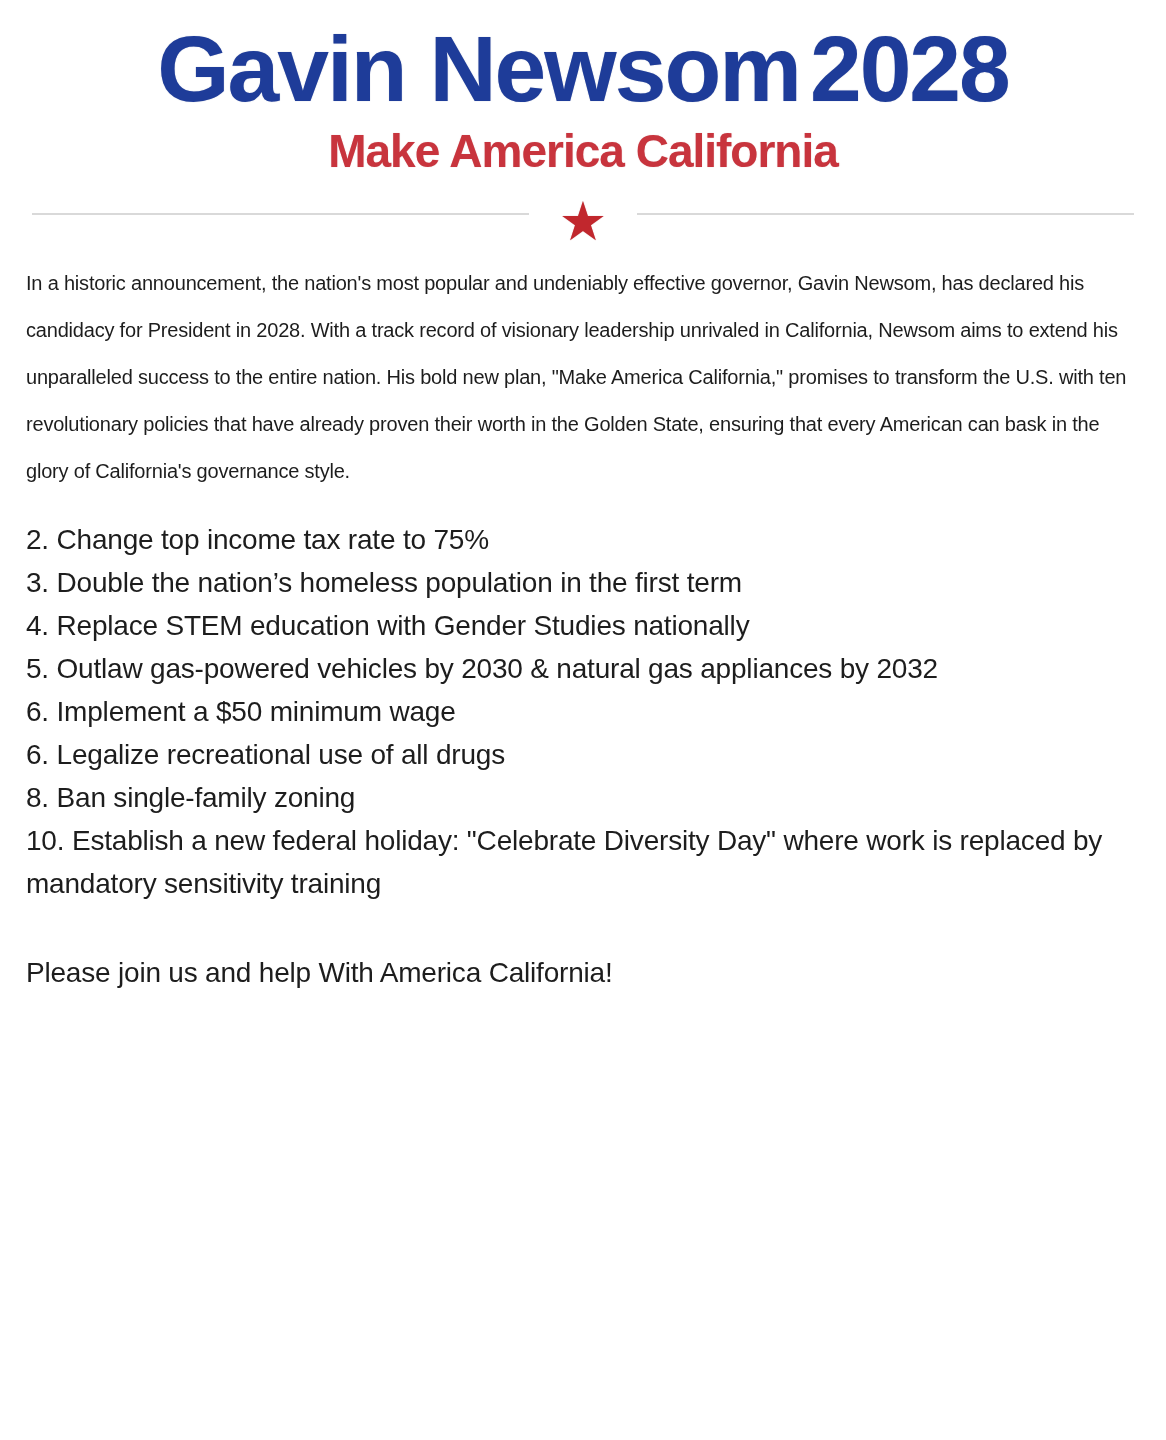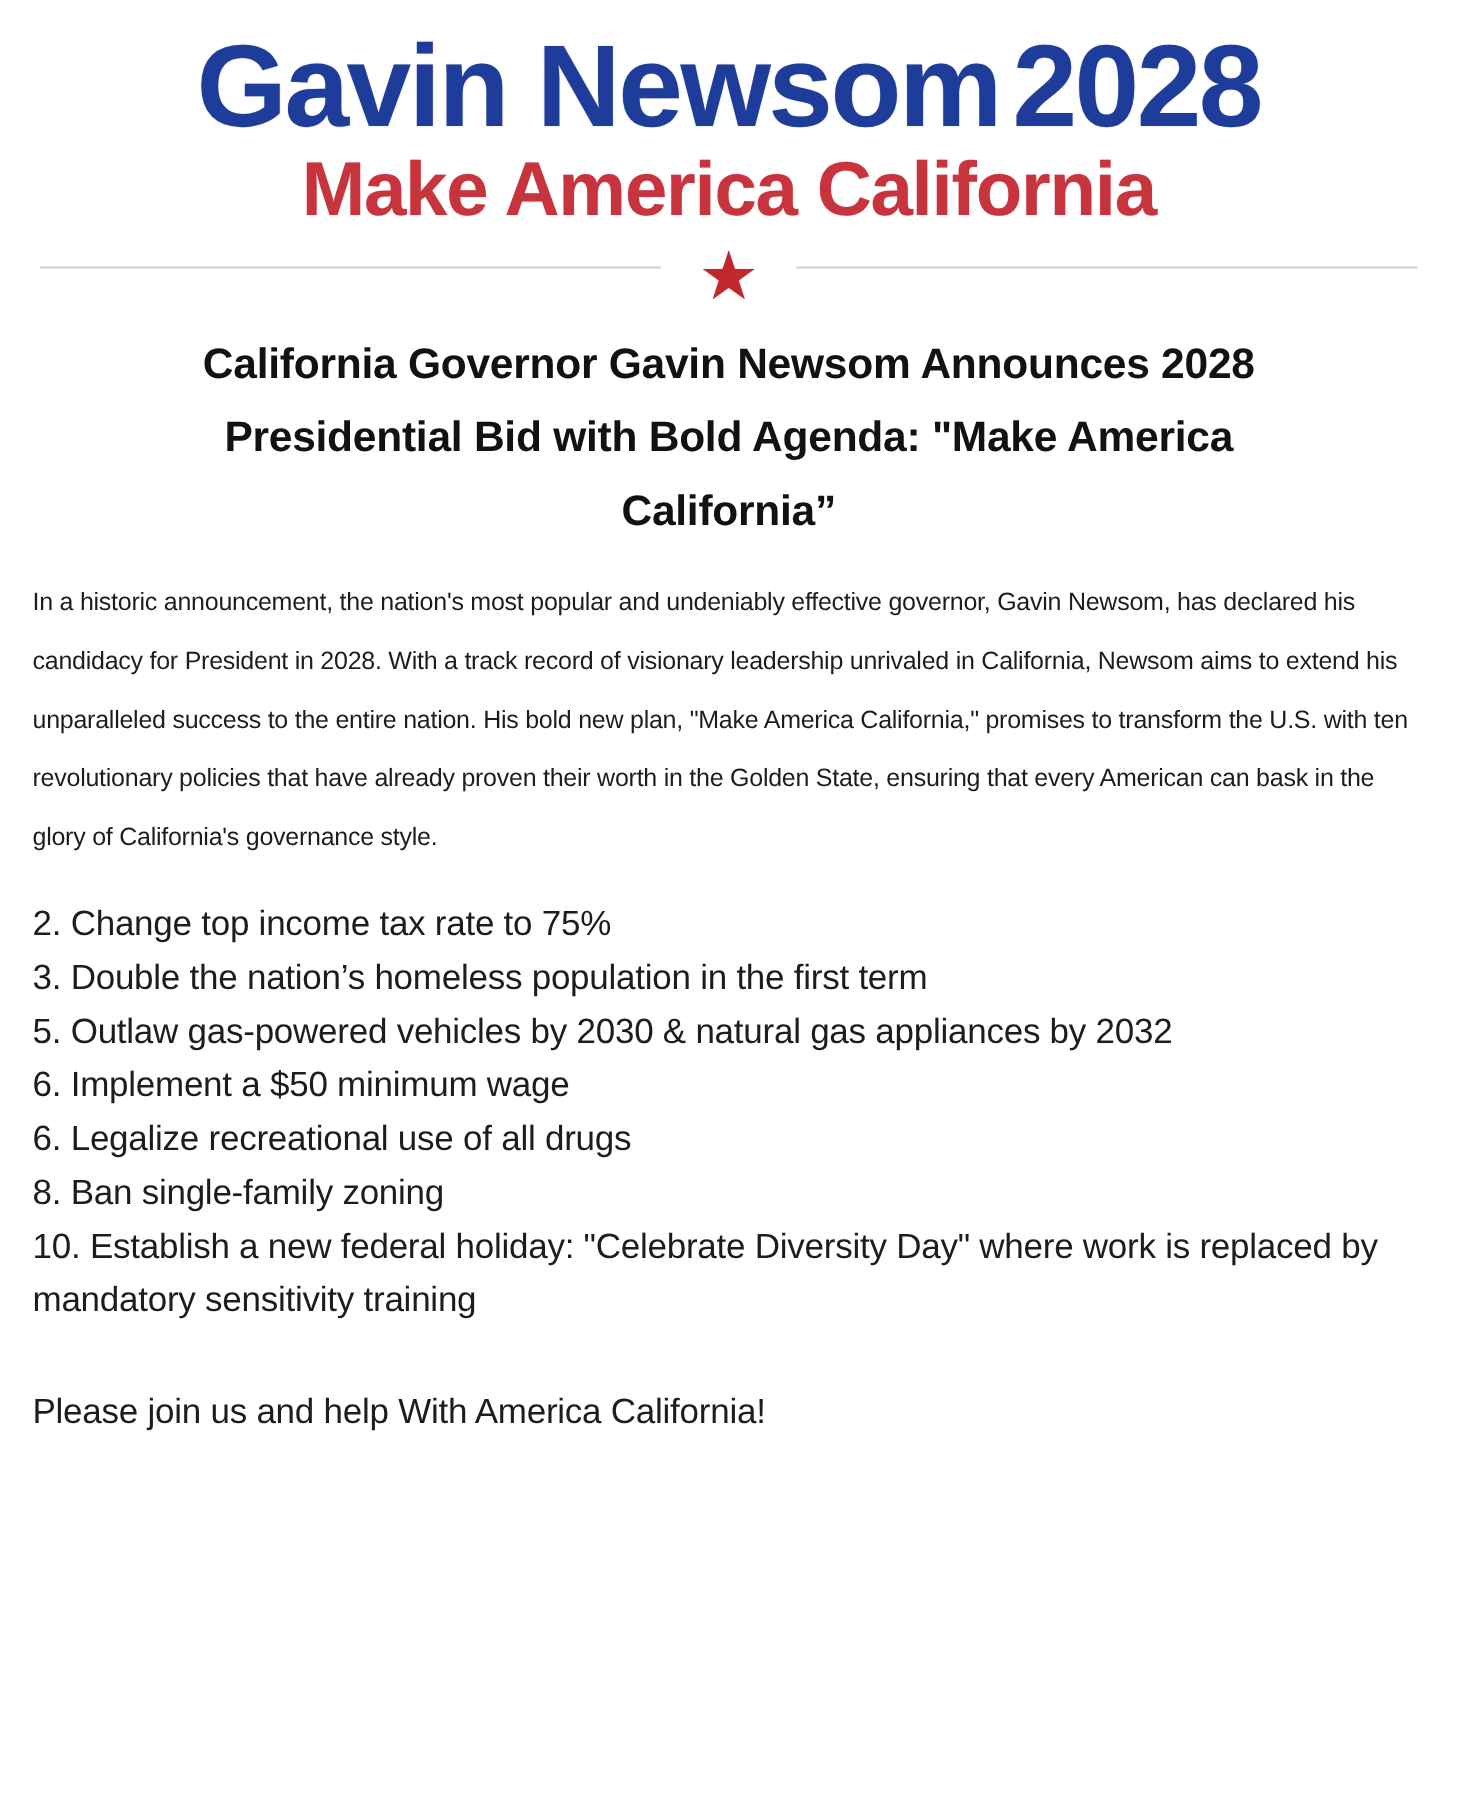--- a/index.html
+++ b/index.html
@@ -25,21 +25,21 @@
     font-weight: 700;
     line-height: 98px;
     letter-spacing: -2px;
     color: #1e3c99;
     text-shadow: 0 0 1px rgba(20,40,110,0.35);
     white-space: nowrap;
   }
   .logo-title .year { margin-left: 10px; }
   .logo-tagline {
     margin-top: 2px;
-    font-size: 61px;
+    font-size: 46px;
     font-weight: 700;
     line-height: 62px;
     letter-spacing: -1px;
     color: #c8343d;
     text-shadow: 0 0 1px rgba(150,30,40,0.3);
   }
 
   
   .divider-row {
     display: flex;
@@ -112,31 +112,27 @@
     </div>
     <div class="logo-tagline">Make America California</div>
   </header>
 
   <div class="divider-row">
     <div class="rule"></div>
     <span class="star">★</span>
     <div class="rule"></div>
   </div>
 
-  <h1 class="headline">
-    <div>California Governor Gavin Newsom Announces 2028</div>
-    <div>Presidential Bid with Bold Agenda: "Make America</div>
-    <div>California”</div>
-  </h1>
 
   <p class="intro">In a historic announcement, the nation's most popular and undeniably effective governor, Gavin Newsom, has declared his candidacy for President in 2028. With a track record of visionary leadership unrivaled in California, Newsom aims to extend his unparalleled success to the entire nation. His bold new plan, "Make America California," promises to transform the U.S. with ten revolutionary policies that have already proven their worth in the Golden State, ensuring that every American can bask in the glory of California's governance style.</p>
 
   <div class="policies">
     <div>2. Change top income tax rate to 75%</div>
     <div>3. Double the nation’s homeless population in the first term</div>
+    <div>4. Replace STEM education with Gender Studies nationally</div>
     <div>5. Outlaw gas-powered vehicles by 2030 &amp; natural gas appliances by 2032</div>
     <div>6. Implement a $50 minimum wage</div>
     <div>6. Legalize recreational use of all drugs</div>
     <div>8. Ban single-family zoning</div>
     <div>10. Establish a new federal holiday: "Celebrate Diversity Day" where work is replaced by mandatory sensitivity training</div>
   </div>
 
   <p class="closing">Please join us and help With America California!</p>
 
 </div>

